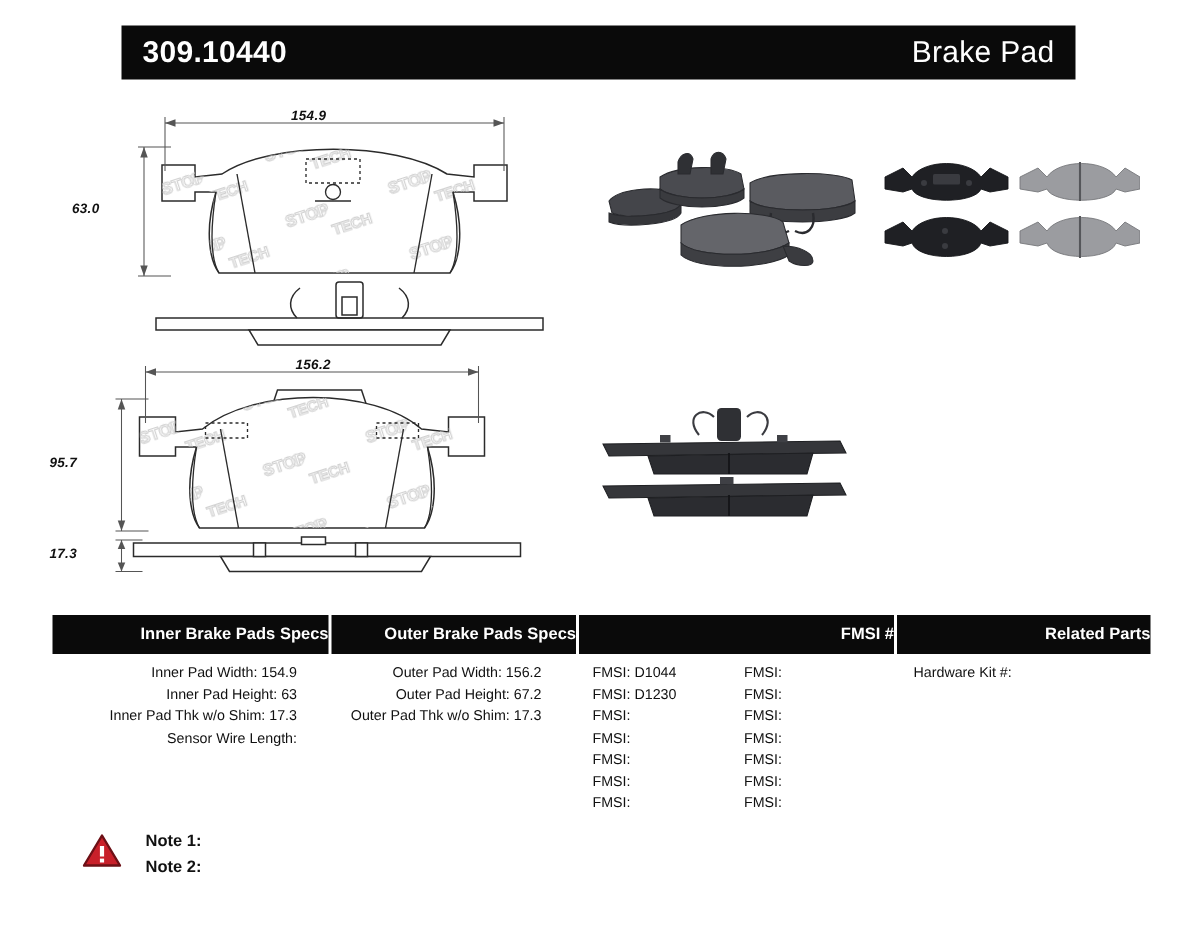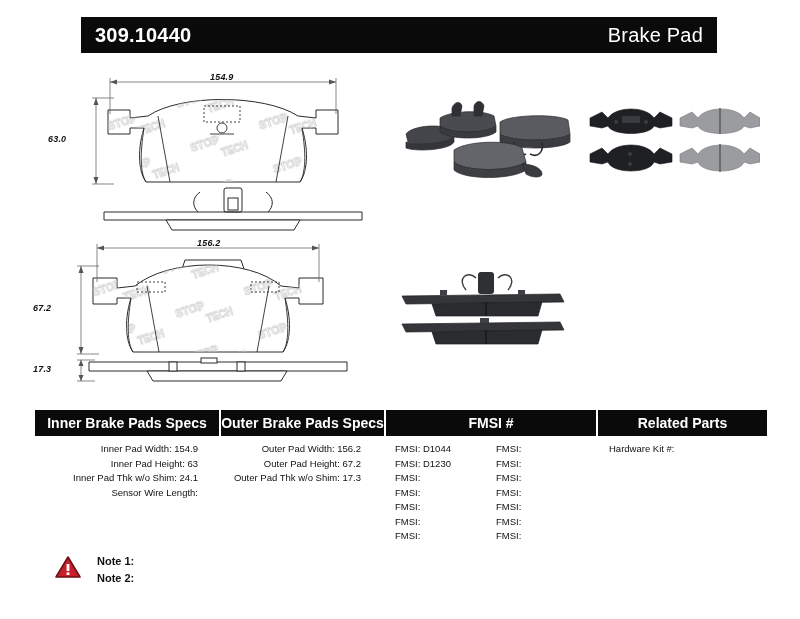--- a/index.html
+++ b/index.html
@@ -32,22 +32,22 @@
 
   
   .photo{position:absolute;}
 
   
   .spec-table{
     position:absolute;left:35px;top:410px;width:732px;
     border-collapse:collapse;table-layout:fixed;
   }
   .spec-table th{
-    background:#0a0a0a;color:#fff;font-size:14px;font-weight:bold;
-    height:26px;line-height:26px;padding:0;text-align:center;
+    background:#0a0a0a;color:#fff;font-size:11px;font-weight:bold;
+    height:26px;line-height:26px;padding:0;text-align:right;
     border-left:2px solid #fff;border-right:2px solid #fff;
   }
   .spec-table th:first-child{border-left:none;}
   .spec-table th:last-child{border-right:none;}
   .spec-table td{
     vertical-align:top;padding:6px 0 0 0;font-size:9.5px;font-weight:normal;color:#111;
   }
   .spec-list{list-style:none;margin:0;padding:0;}
   .spec-list li{line-height:14.5px;white-space:nowrap;}
   .col-inner .spec-list{text-align:right;padding-right:22px;}
@@ -127,21 +127,21 @@
         <path d="M4,26 L26,26"></path>
         <path d="M4,112 L26,112"></path>
       </g>
       <g fill="#555">
         <polygon points="22,10 29,7.5 29,12.5"></polygon>
         <polygon points="248,10 241,7.5 241,12.5"></polygon>
         <polygon points="8,26 5.5,33 10.5,33"></polygon>
         <polygon points="8,112 5.5,105 10.5,105"></polygon>
       </g>
     </svg>
-    <span class="dimtext" style="left:122px;top:0px;">154.9</span>
+    <span class="dimtext" style="left:106px;top:0px;">154.9</span>
     <span class="dimtext" style="left:-40px;top:62px;text-align:center;">63.0</span>
   </div>
 
   <div class="draw" style="left:73px;top:238px;width:290px;height:145px;">
     <svg width="290" height="145" viewBox="0 0 290 145">
       <defs>
         <pattern id="wm2" width="72" height="46" patternUnits="userSpaceOnUse" patternTransform="rotate(-18)">
           <text x="2" y="16" class="wm" font-size="11" font-weight="bold" stroke="#cfcfcf" fill="none">STOP</text>
           <text x="30" y="30" class="wm" font-size="10" font-weight="bold" stroke="#d5d5d5" fill="none">TECH</text>
           <circle cx="26" cy="12" r="4" stroke="#d2d2d2" fill="none" stroke-width=".8"></circle>
@@ -198,21 +198,21 @@
       <g fill="#555">
         <polygon points="24,10 31,7.5 31,12.5"></polygon>
         <polygon points="246,10 239,7.5 239,12.5"></polygon>
         <polygon points="8,28 5.5,35 10.5,35"></polygon>
         <polygon points="8,116 5.5,109 10.5,109"></polygon>
         <polygon points="8,122 5.5,128 10.5,128"></polygon>
         <polygon points="8,143 5.5,137 10.5,137"></polygon>
       </g>
     </svg>
     <span class="dimtext" style="left:124px;top:0px;">156.2</span>
-    <span class="dimtext" style="left:-40px;top:65px;">67.2</span>
+    <span class="dimtext" style="left:-40px;top:65px;">95.7</span>
     <span class="dimtext" style="left:-40px;top:126px;">17.3</span>
   </div>
 
   <div class="photo" style="left:392px;top:96px;width:196px;height:90px;">
     <svg width="196" height="90" viewBox="0 0 196 90">
       <g fill="#44454a" stroke="#2a2b2f" stroke-width=".7">
         <path d="M14,38 C20,30 44,28 56,32 L62,40 C58,48 26,50 16,46 Z"></path>
         <path d="M14,46 C24,50 58,48 62,40 L62,46 C58,54 24,56 14,52 Z" fill="#35363a"></path>
       </g>
       <g fill="#4a4b50" stroke="#2a2b2f" stroke-width=".7">
@@ -311,21 +311,21 @@
         <th>FMSI #</th>
         <th>Related Parts</th>
       </tr>
     </thead>
     <tbody>
       <tr>
         <td class="col-inner">
           <ul class="spec-list">
             <li>Inner Pad Width: 154.9</li>
             <li>Inner Pad Height: 63</li>
-            <li>Inner Pad Thk w/o Shim: 24.1</li>
+            <li>Inner Pad Thk w/o Shim: 17.3</li>
             <li>Sensor Wire Length:</li>
           </ul>
         </td>
         <td class="col-outer">
           <ul class="spec-list">
             <li>Outer Pad Width: 156.2</li>
             <li>Outer Pad Height: 67.2</li>
             <li>Outer Pad Thk w/o Shim: 17.3</li>
           </ul>
         </td>

